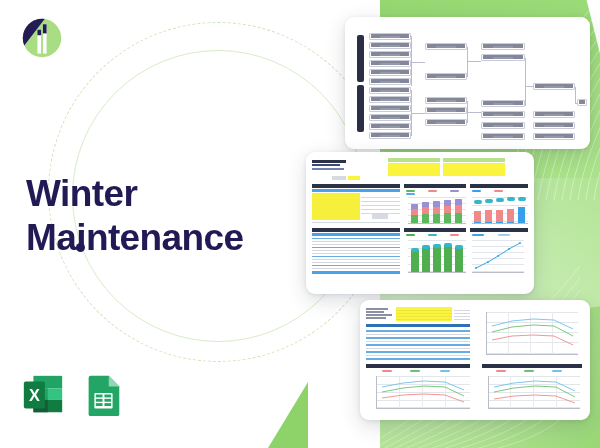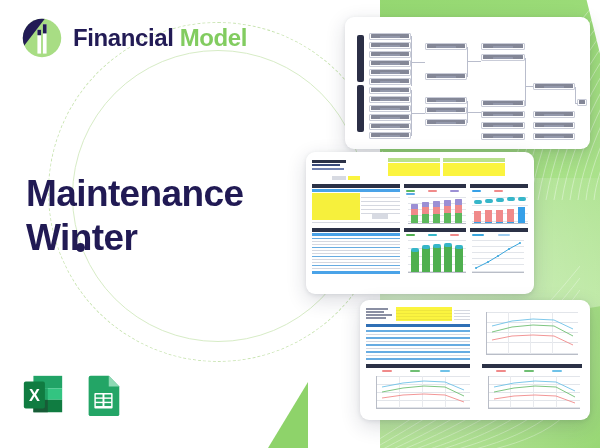--- a/index.html
+++ b/index.html
@@ -310,28 +310,25 @@
         <rect x="0" y="0" width="48" height="48" fill="#a8dd84"></rect>
         <path d="M-6 46 L34 -6 L-6 -6 Z" fill="#221b55"></path>
         <rect x="13" y="24" width="4" height="17" fill="#a8dd84"></rect>
         <rect x="19" y="15" width="4" height="26" fill="#ffffff"></rect>
         <rect x="25" y="9" width="4" height="32" fill="#ffffff"></rect>
         <rect x="25" y="9" width="4" height="10" fill="#221b55"></rect>
         <rect x="19" y="15" width="4" height="6" fill="#221b55"></rect>
         <path d="M8 40 L18 28 L26 33 L38 16" stroke="#ffffff" stroke-width="2" fill="none" opacity="0.0"></path>
       </g>
     </svg>
-    <div class="logo-text">
-      <span class="logo-fin">Financial</span><span>&nbsp;</span><span class="logo-mod">Model</span>
-    </div>
   </div>
 
   <h1 class="headline">
+    <span>Winter</span>
     <span>Maintenance</span>
-    <span>Winter</span>
   </h1>
 
   <div class="fmt-row">
     <svg class="fmt-icon" viewBox="0 0 48 48">
       <rect x="14" y="4" width="30" height="13" fill="#21a366"></rect>
       <rect x="14" y="17" width="30" height="12" fill="#33c481"></rect>
       <rect x="14" y="29" width="30" height="13" fill="#107c41"></rect>
       <rect x="14" y="17" width="15" height="12" fill="#21a366"></rect>
       <rect x="14" y="29" width="15" height="13" fill="#185c37"></rect>
       <rect x="4" y="10" width="22" height="28" rx="2" fill="#107c41"></rect>

